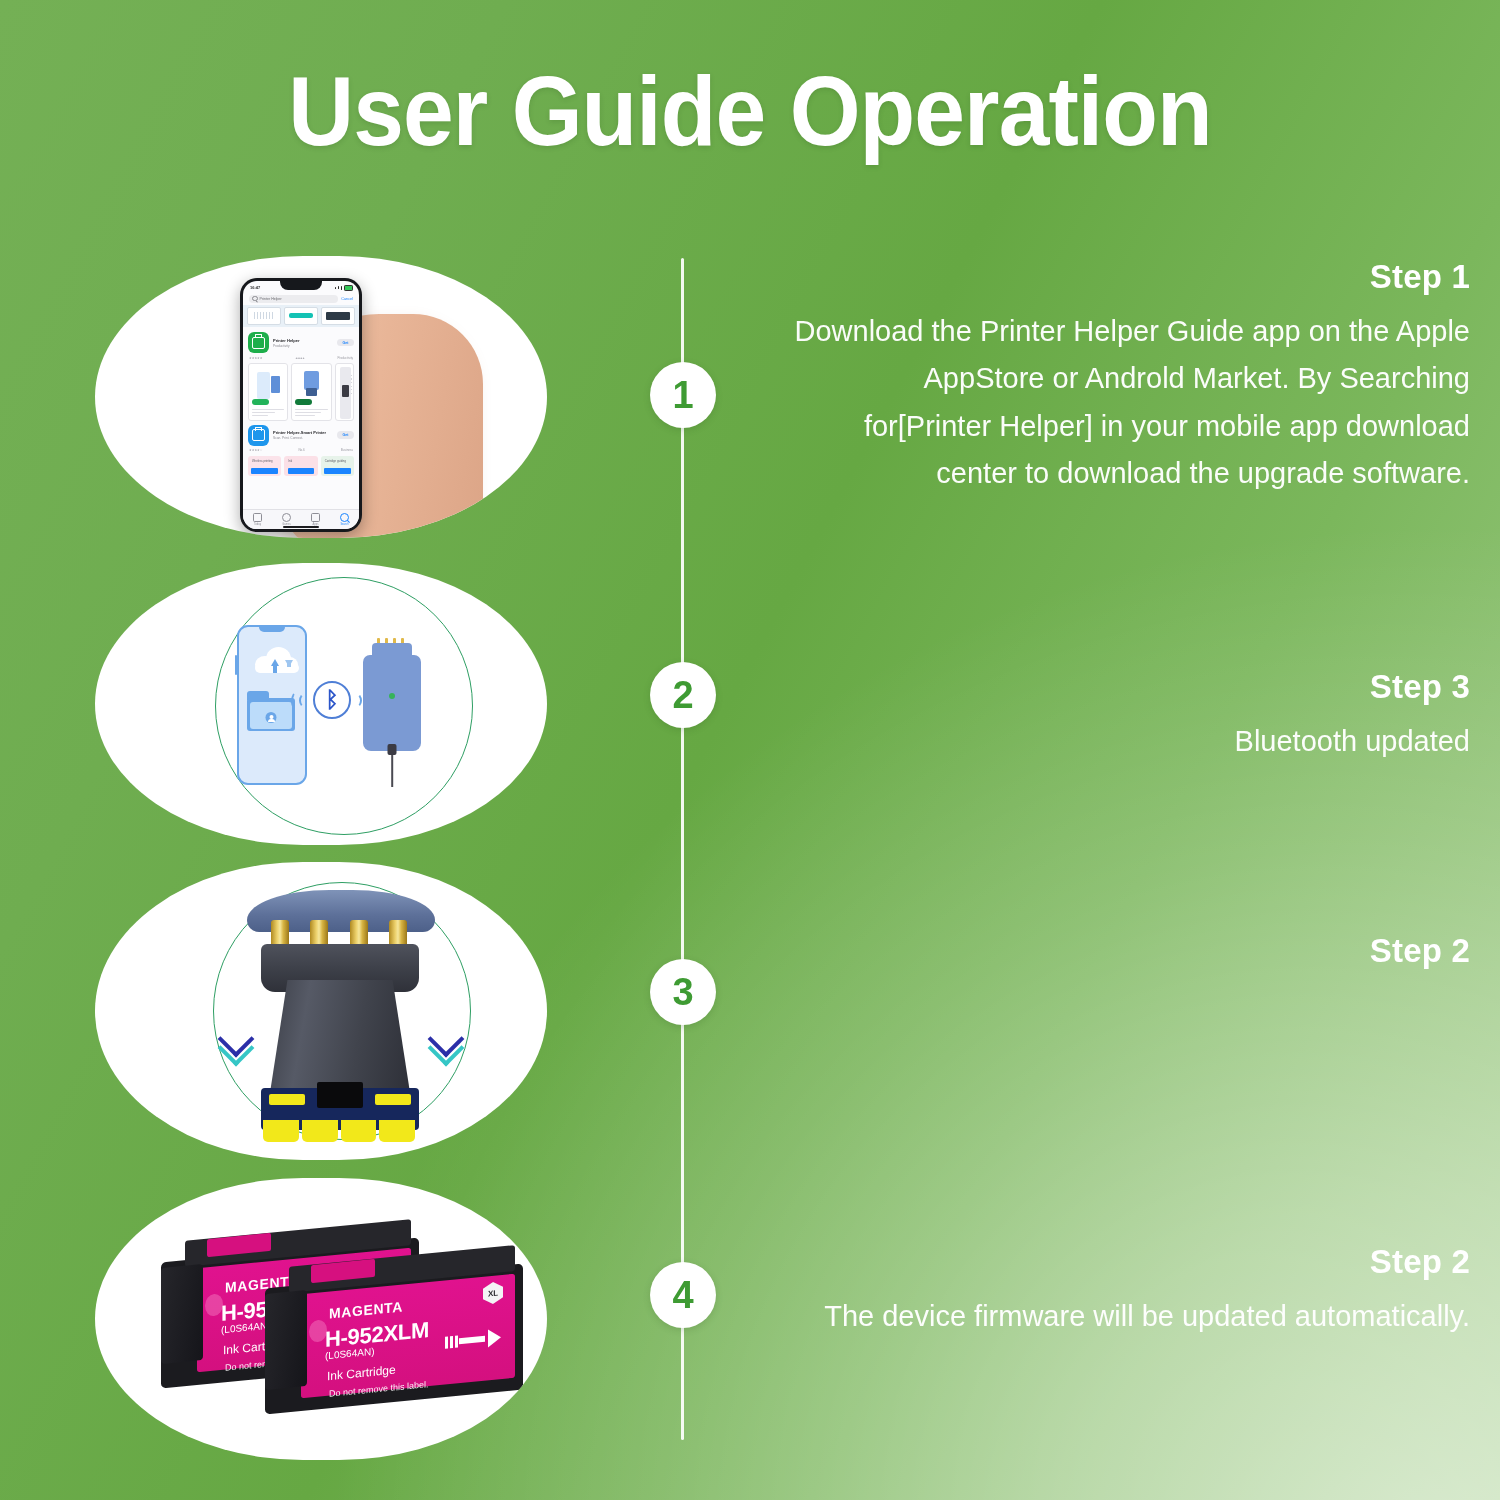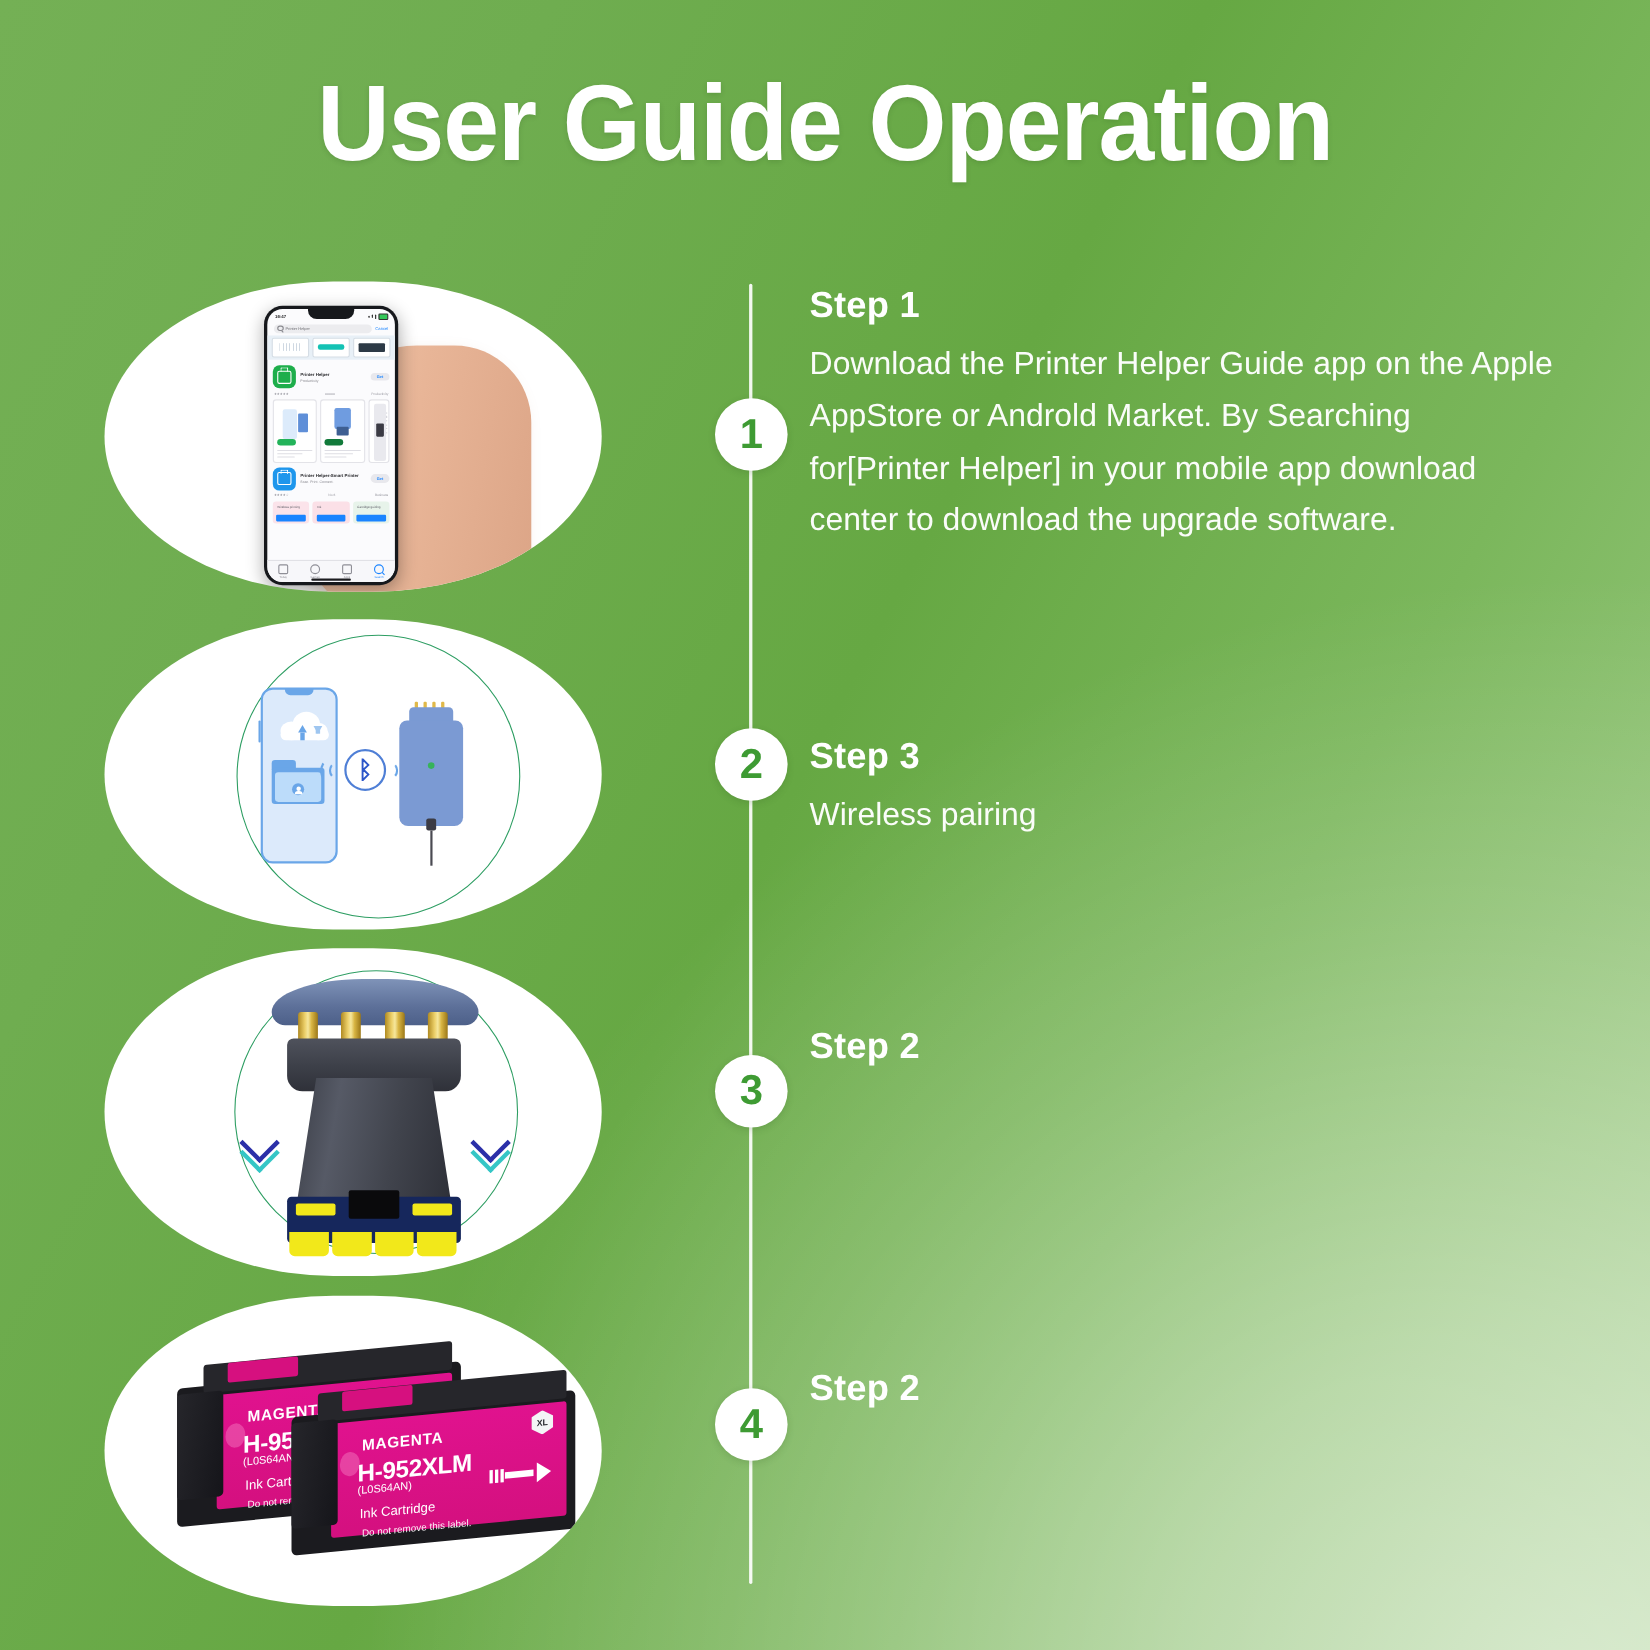--- a/index.html
+++ b/index.html
@@ -211,21 +211,21 @@
   #tl-line{position:absolute;left:681px;top:258px;width:3px;height:1182px;background:rgba(255,255,255,.92);border-radius:2px;}
   .badge{
     position:absolute;left:650px;width:66px;height:66px;border-radius:50%;
     background:#ffffff;display:flex;align-items:center;justify-content:center;
     color:#3e9b33;font-size:38px;font-weight:700;line-height:1;
     box-shadow:0 2px 7px rgba(40,80,30,.18);
   }
   .b1{top:362px;} .b2{top:662px;} .b3{top:959px;} .b4{top:1262px;}
 
   
-  .step{position:absolute;left:736px;width:680px;color:#ffffff;}
+  .step{position:absolute;left:790px;width:680px;color:#ffffff;text-align:right;}
   .step h2{margin:0 0 12px 0;font-size:33px;font-weight:700;letter-spacing:.2px;}
   .step p{margin:0;font-size:29px;line-height:1.63;font-weight:400;color:rgba(255,255,255,.97);}
   .s1{top:258px;} .s2{top:668px;} .s3{top:932px;} .s4{top:1243px;}
 </style>
 </head>
 <body>
 
 <div id="poster">
 
   <div id="title">User Guide Operation</div>
@@ -499,22 +499,23 @@
   <div class="badge b2">2</div>
   <div class="badge b3">3</div>
   <div class="badge b4">4</div>
 
   <div class="step s1">
     <h2>Step 1</h2>
     <p>Download the Printer Helper Guide app on the Apple AppStore or Androld Market. By Searching for[Printer Helper] in your mobile app download center to download the upgrade software.</p>
   </div>
   <div class="step s2">
     <h2>Step 3</h2>
-    <p>Wireless pairing</p>
+    <p>Bluetooth updated</p>
   </div>
   <div class="step s3">
     <h2>Step 2</h2>
   </div>
   <div class="step s4">
     <h2>Step 2</h2>
+    <p>The device firmware will be updated automatically.</p>
   </div>
 
 </div>
 
 </body></html>

